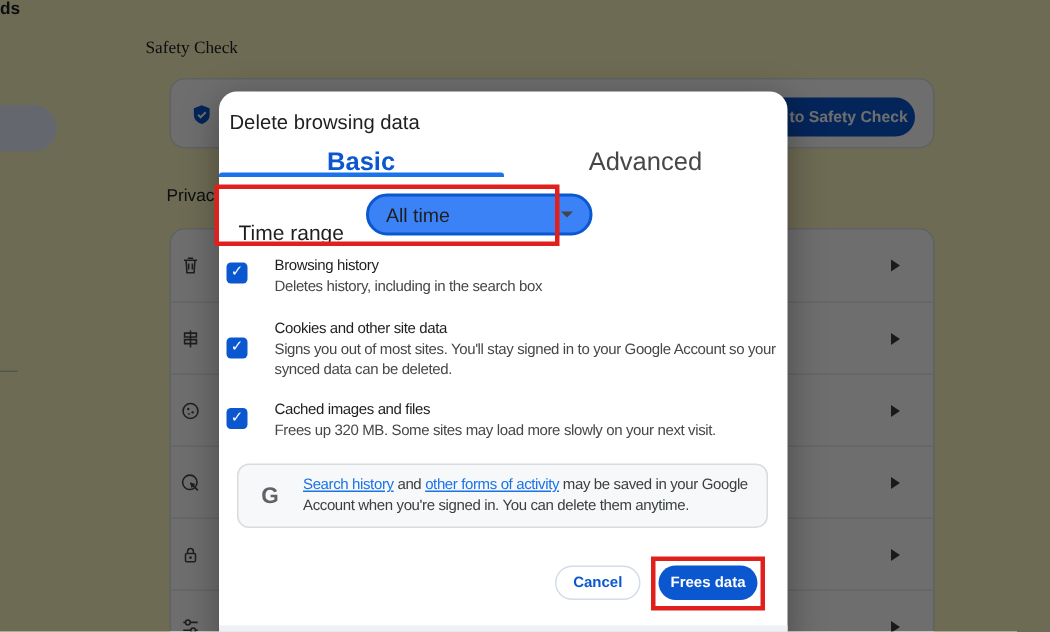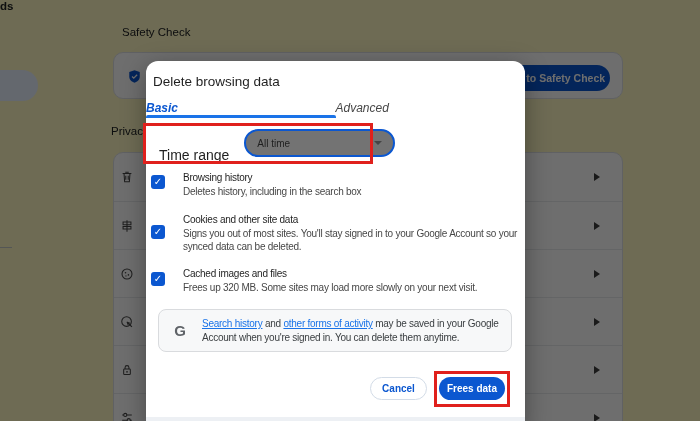--- a/index.html
+++ b/index.html
@@ -9,21 +9,21 @@
     background:#fff; position:relative; color:#202124;
   }
 
   
   .bg-page { position:absolute; inset:0; background:#fef9c3; }
 
   .sidebar-fragment { position:absolute; left:0; top:51; font-size:11.5px; font-weight:700; color:#202124; }
   .sidebar-pill { position:absolute; left:-24px; top:70px; width:62px; height:31px; border-radius:16px; background:#e8f0fe; }
   .sidebar-divider { position:absolute; left:0; top:247px; width:12px; height:1px; background:#c4c7c5; }
 
-  .sc-heading { position:absolute; left:122px; top:26px; font-size:11.5px; font-weight:500; color:#202124; }
+  .sc-heading { position:absolute; left:97px; top:26px; font-size:11.5px; font-weight:500; color:#202124;font-family:Liberation Serif, serif; }
   .sc-card { position:absolute; left:113px; top:52px; width:510px; height:47px; background:#fff;
              border:1px solid #dfe1e5; border-radius:10px; }
   .shield-wrap { position:absolute; left:13px; top:16px; width:15px; height:15px; }
   .sc-button { position:absolute; right:12px; top:12px; width:106px; height:26px; border-radius:13px;
                background:#0b57d0; color:#fff; font-size:10.5px; font-weight:700;
                display:flex; align-items:center; justify-content:center; border:none; white-space:nowrap; }
 
   .pv-heading { position:absolute; left:111px; top:125px; font-size:11.5px; font-weight:500; color:#202124; white-space:nowrap; }
   .pv-card { position:absolute; left:113px; top:152px; width:510px; height:290px; background:#fff;
              border:1px solid #dfe1e5; border-radius:10px 10px 0 0; overflow:hidden; }
@@ -35,29 +35,29 @@
                 width:0; height:0; border-left:6px solid #3c3c3c;
                 border-top:4.5px solid transparent; border-bottom:4.5px solid transparent; }
 
   .scrim { position:absolute; inset:0; background:rgba(0,0,0,0.57); z-index:10; }
 
   
   .dialog { position:absolute; left:146px; top:61px; width:379px; height:372px; background:#fff;
             border-radius:12px; box-shadow:0 6px 24px rgba(0,0,0,0.35); z-index:20; }
   .dlg-title { position:absolute; left:7px; top:13px; font-size:13.5px; color:#1f1f1f; }
   .dlg-tabs { position:absolute; left:0; top:36px; width:100%; height:22px; display:flex; }
-  .dlg-tab { width:50%; text-align:left; font-size:12px; line-height:22px; color:#474747; font-weight:500; cursor:default;font-style:italic; }
+  .dlg-tab { width:50%; text-align:center; font-size:17px; line-height:22px; color:#474747; font-weight:500; cursor:default; }
   .dlg-tab.active { color:#0b57d0; font-weight:700; }
   .tab-indicator { position:absolute; left:0; top:54px; width:50%; height:3px; background:#1a73e8; border-radius:2px 2px 0 0; }
 
   .time-row { position:absolute; left:13px; top:68px; height:28px; display:flex; align-items:center; }
   .time-label { font-size:14px; color:#1f1f1f; margin-right:15px;margin-top:24px; }
   .time-select { width:151px; height:28px; border:2px solid #0b57d0; border-radius:14px;
                  display:flex; align-items:center; justify-content:space-between;
-                 padding:0 11px; font-size:10px; color:#1f1f1f; background:#737373; cursor:default; }
+                 padding:0 11px; font-size:13px; color:#1f1f1f; background:#3b82f6; cursor:default; }
   .caret-down { width:0; height:0; border-top:4.5px solid #454545;
                 border-left:4px solid transparent; border-right:4px solid transparent; }
 
   .cb-row { position:absolute; left:5px; display:flex; }
   .cb-box { width:14px; height:14px; background:#0b57d0; border-radius:3px; flex:none;
             color:#fff; font-size:10px; font-weight:700; line-height:14px; text-align:center; }
   .cb-box::after { content:"✓"; }
   .cb-text { margin-left:18px; width:336px; font-size:10px; letter-spacing:-0.25px; line-height:13.5px; }
   .cb-title { color:#1f1f1f; }
   .cb-desc { color:#474747; }

